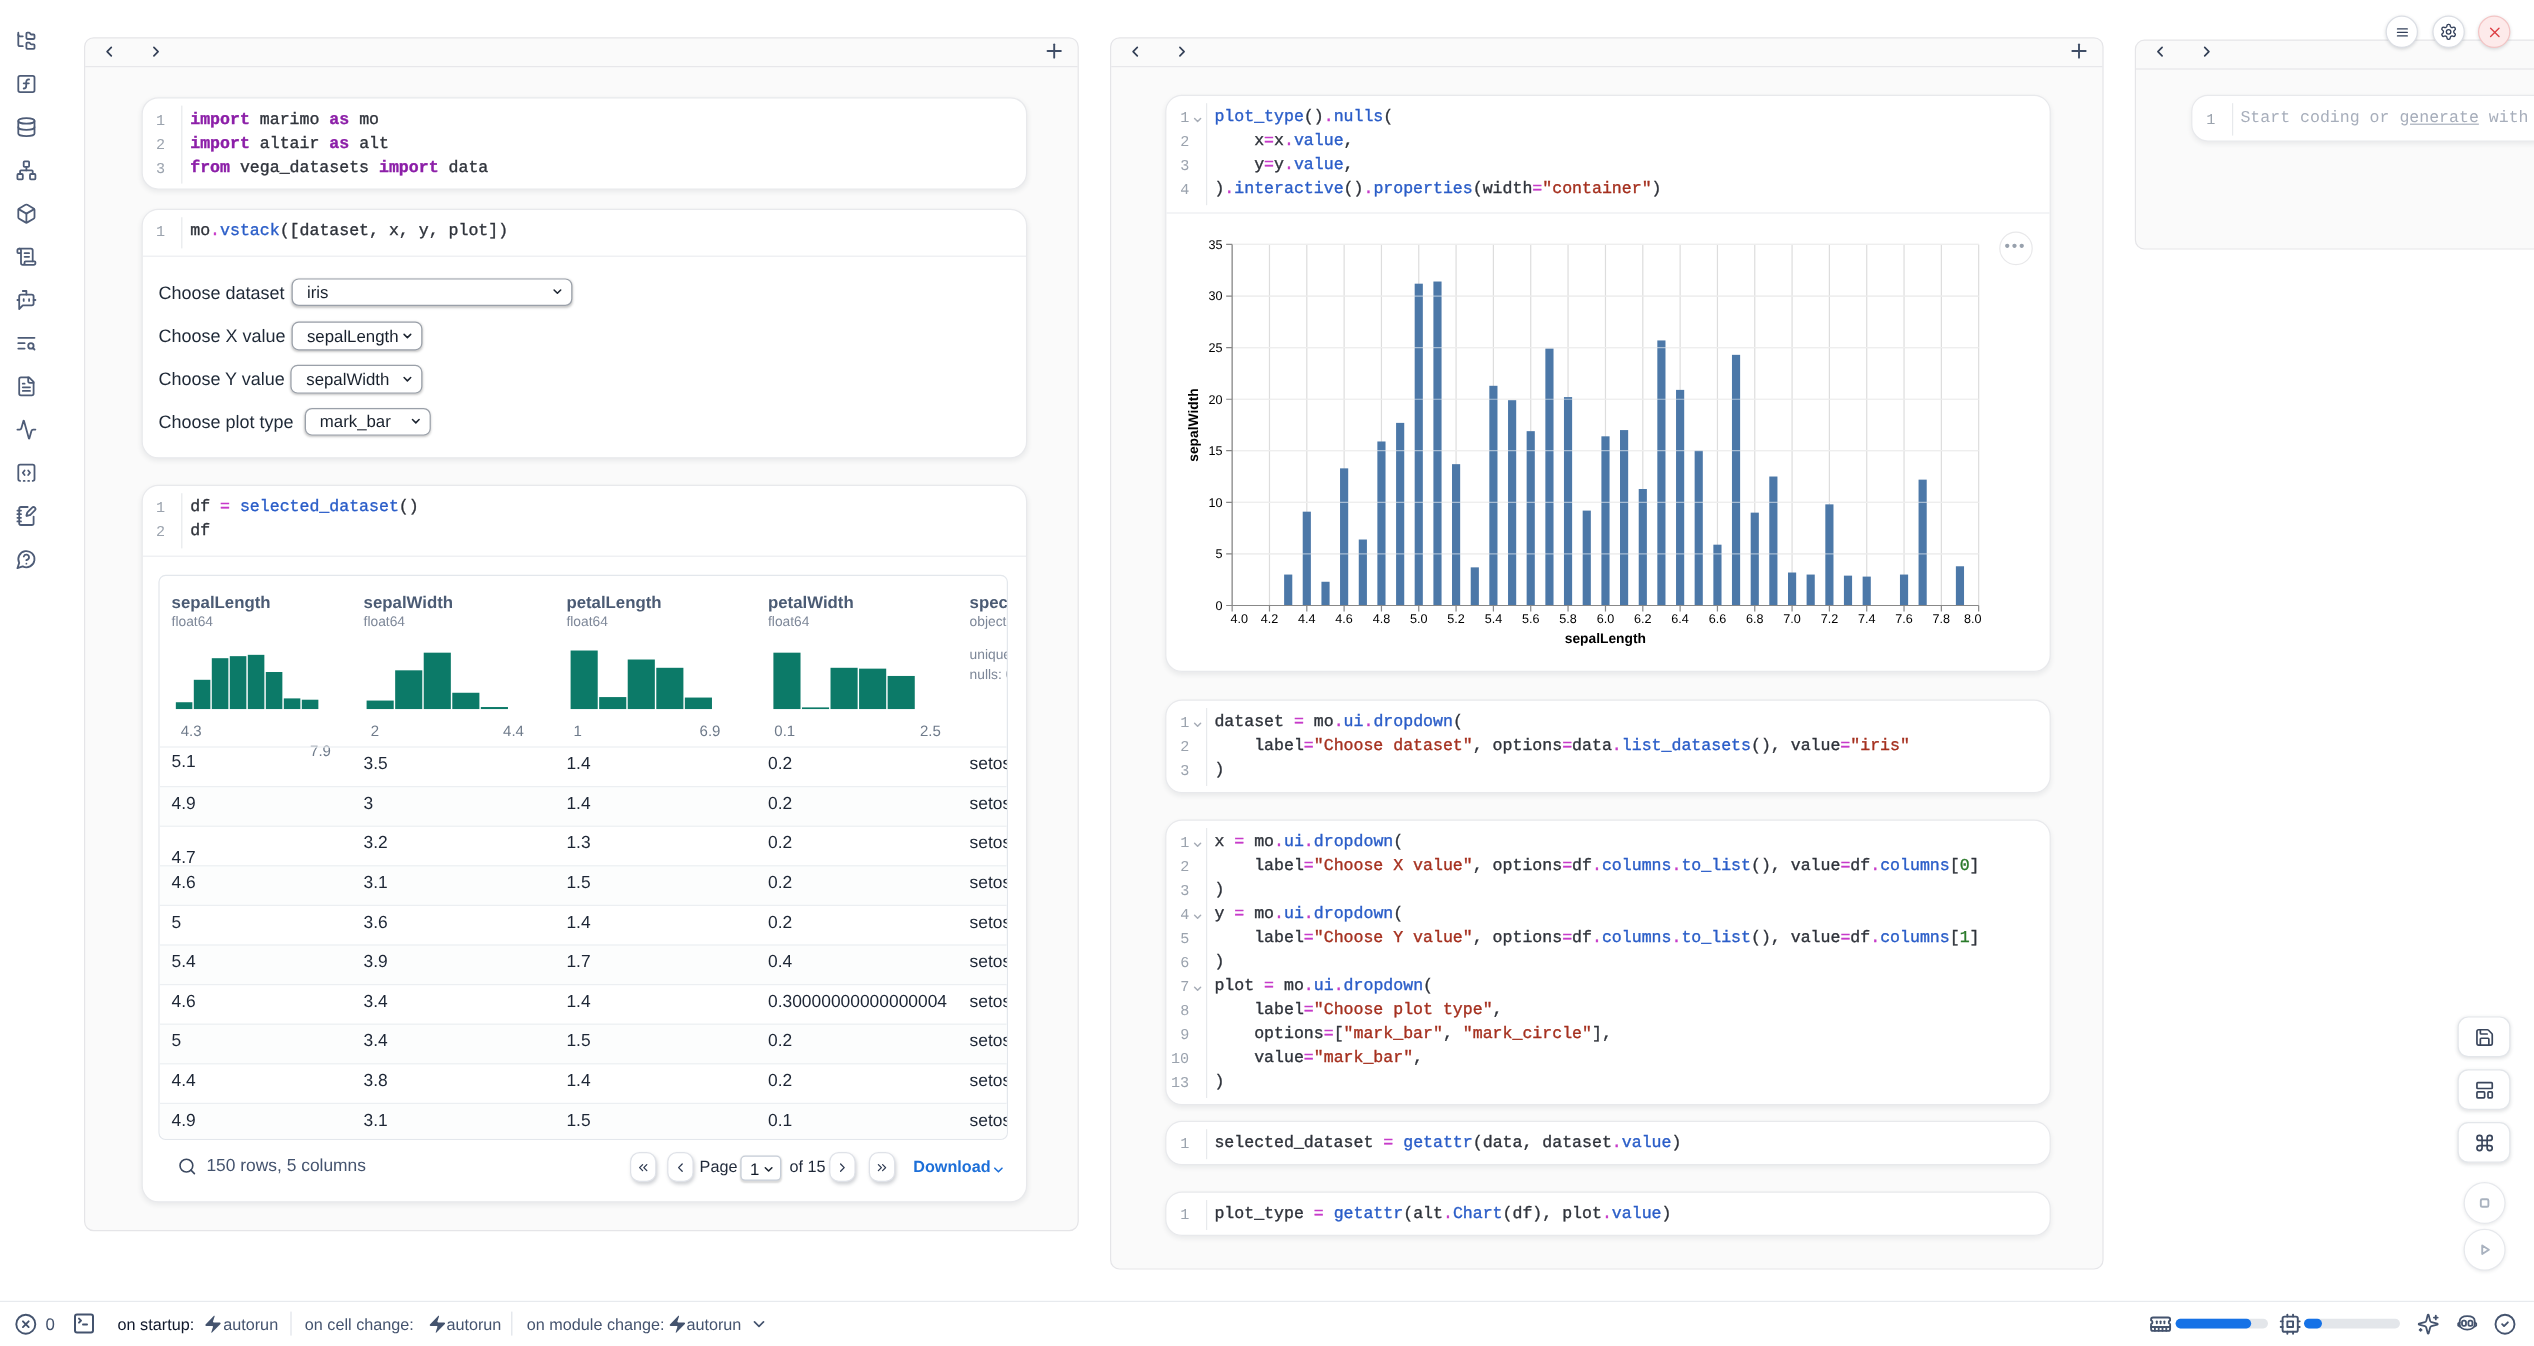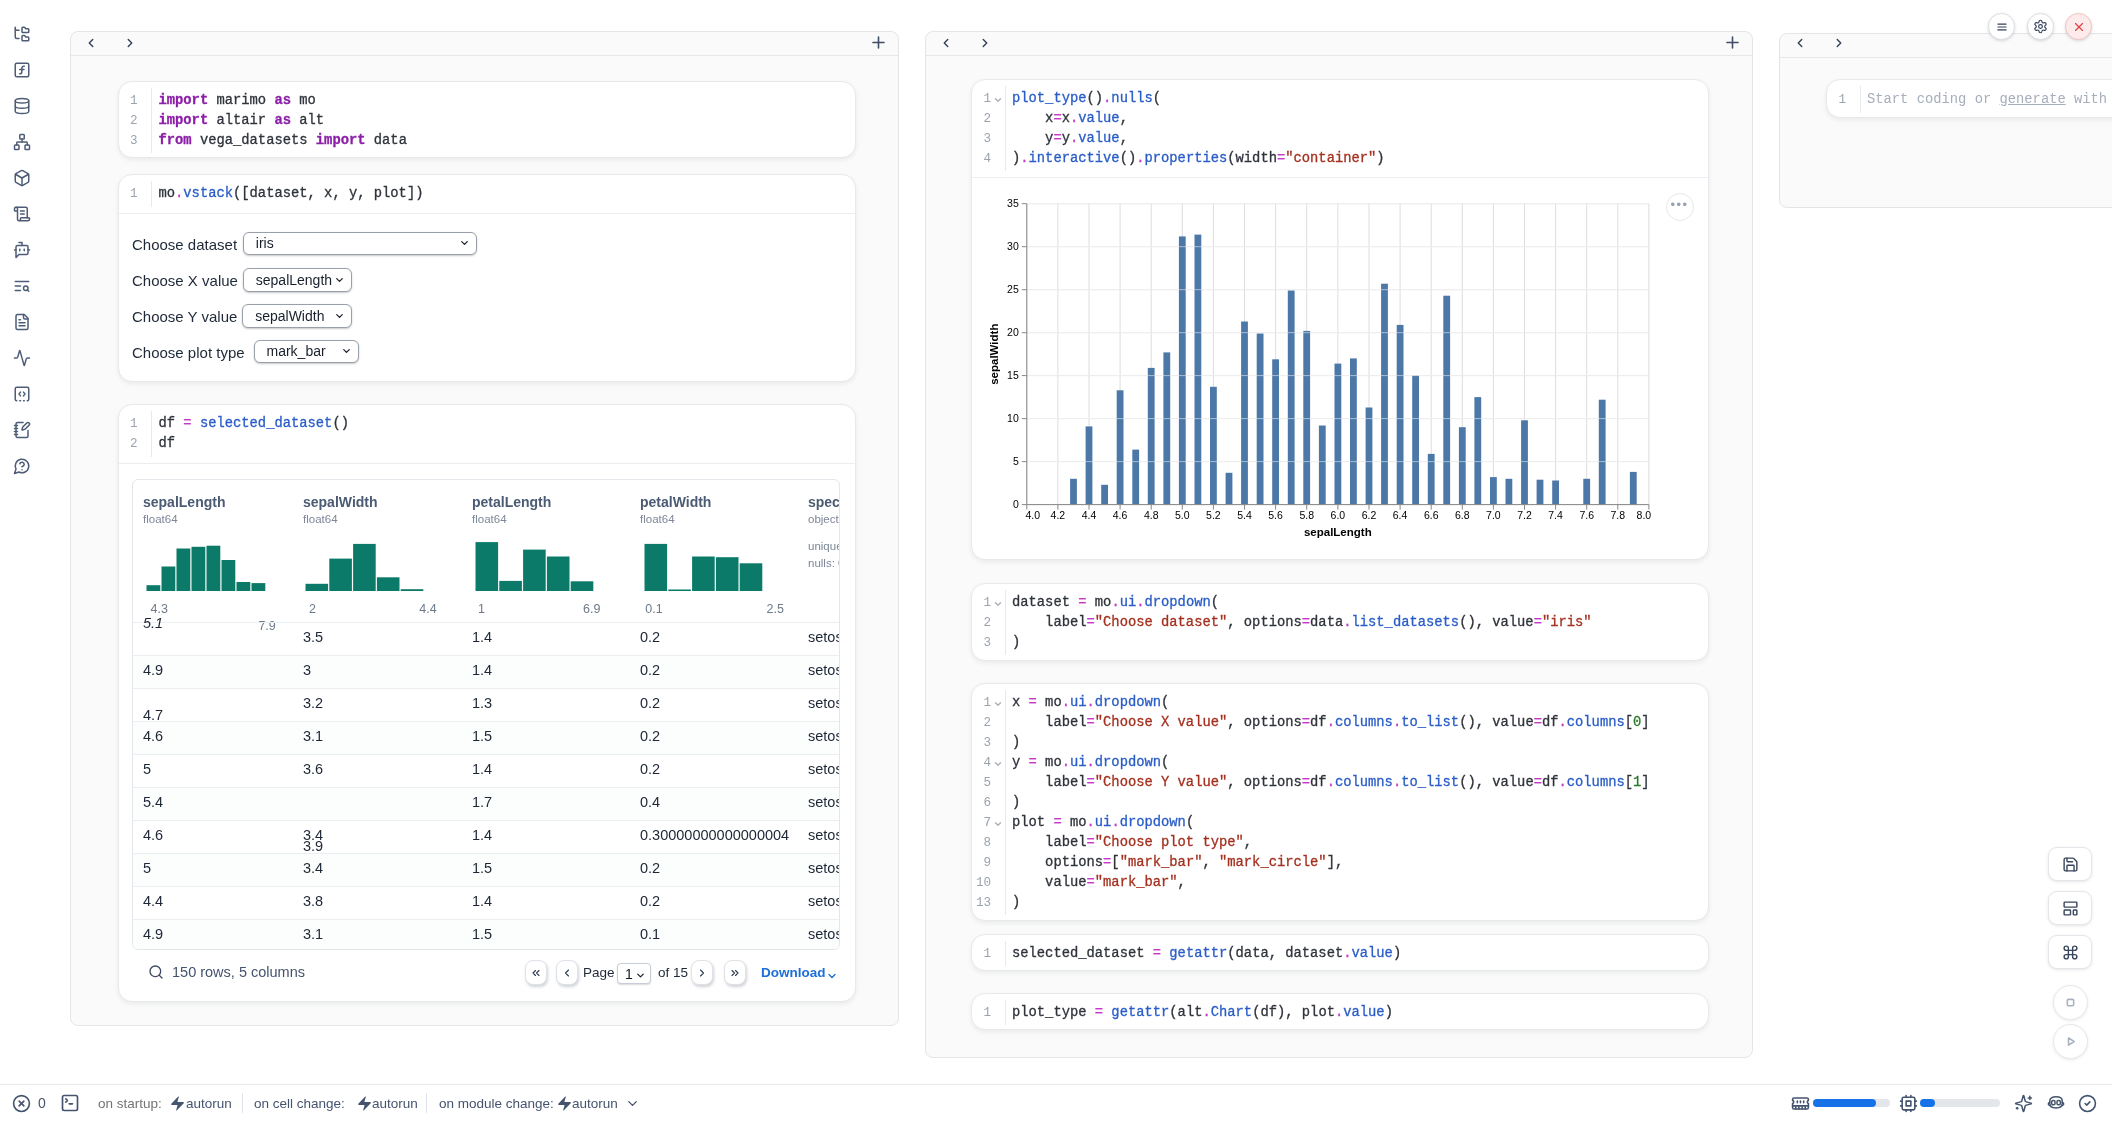--- a/index.html
+++ b/index.html
@@ -251,21 +251,21 @@
 <div class="abs" style="left:511px;top:59px;"><svg width="119.0" height="52">
         <rect x="0.5" y="4.9" width="22.6" height="47.1" fill="#0c7a68"></rect>
         <rect x="24.3" y="50.5" width="22.6" height="1.5" fill="#0c7a68"></rect>
         <rect x="48.1" y="17.5" width="22.6" height="34.5" fill="#0c7a68"></rect>
         <rect x="71.9" y="18.2" width="22.6" height="33.8" fill="#0c7a68"></rect>
         <rect x="95.7" y="24.3" width="22.6" height="27.7" fill="#0c7a68"></rect>
       </svg></div>
 <div class="abs trange" style="left:512.3px;top:122px;">0.1</div>
 <div class="abs trange" style="left:651px;top:122px;transform:translateX(-100%);">2.5</div>
 <div class="abs" style="left:0;right:0;top:141.5px;height:33px;border-top:1px solid #eceff2;"></div>
-<div class="abs tdata" style="left:10px;top:135px;font-style:italic;">5.1</div>
+<div class="abs tdata" style="left:10px;top:147px;">5.1</div>
 <div class="abs tdata" style="left:170px;top:148.5px;">3.5</div>
 <div class="abs tdata" style="left:339px;top:148.5px;">1.4</div>
 <div class="abs tdata" style="left:507px;top:148.5px;">0.2</div>
 <div class="abs tdata" style="left:675px;top:148.5px;">setosa</div>
 <div class="abs" style="left:0;right:0;top:174.5px;height:33px;background:#fcfdfd;border-top:1px solid #eceff2;"></div>
 <div class="abs tdata" style="left:10px;top:181.5px;">4.9</div>
 <div class="abs tdata" style="left:170px;top:181.5px;">3</div>
 <div class="abs tdata" style="left:339px;top:181.5px;">1.4</div>
 <div class="abs tdata" style="left:507px;top:181.5px;">0.2</div>
 <div class="abs tdata" style="left:675px;top:181.5px;">setosa</div>
@@ -282,21 +282,21 @@
 <div class="abs tdata" style="left:507px;top:247.5px;">0.2</div>
 <div class="abs tdata" style="left:675px;top:247.5px;">setosa</div>
 <div class="abs" style="left:0;right:0;top:273.5px;height:33px;border-top:1px solid #eceff2;"></div>
 <div class="abs tdata" style="left:10px;top:280.5px;">5</div>
 <div class="abs tdata" style="left:170px;top:280.5px;">3.6</div>
 <div class="abs tdata" style="left:339px;top:280.5px;">1.4</div>
 <div class="abs tdata" style="left:507px;top:280.5px;">0.2</div>
 <div class="abs tdata" style="left:675px;top:280.5px;">setosa</div>
 <div class="abs" style="left:0;right:0;top:306.5px;height:33px;background:#fcfdfd;border-top:1px solid #eceff2;"></div>
 <div class="abs tdata" style="left:10px;top:313.5px;">5.4</div>
-<div class="abs tdata" style="left:170px;top:313.5px;margin-top:44px;">3.9</div>
+<div class="abs tdata" style="left:170px;top:313.5px;">3.9</div>
 <div class="abs tdata" style="left:339px;top:313.5px;">1.7</div>
 <div class="abs tdata" style="left:507px;top:313.5px;">0.4</div>
 <div class="abs tdata" style="left:675px;top:313.5px;">setosa</div>
 <div class="abs" style="left:0;right:0;top:339.5px;height:33px;border-top:1px solid #eceff2;"></div>
 <div class="abs tdata" style="left:10px;top:346.5px;">4.6</div>
 <div class="abs tdata" style="left:170px;top:346.5px;">3.4</div>
 <div class="abs tdata" style="left:339px;top:346.5px;">1.4</div>
 <div class="abs tdata" style="left:507px;top:346.5px;">0.30000000000000004</div>
 <div class="abs tdata" style="left:675px;top:346.5px;">setosa</div>
 <div class="abs" style="left:0;right:0;top:372.5px;height:33px;background:#fcfdfd;border-top:1px solid #eceff2;"></div>
@@ -620,21 +620,21 @@
     </svg>
     <span style="font-size:14px;">0</span>
   </div>
 <div class="sitem" style="left:60px;">
     <svg viewBox="0 0 24 24" width="20" height="20" fill="none" stroke="#44536e" stroke-width="2.0" stroke-linecap="round" stroke-linejoin="round" style="">
       <path d="m7 11 2-2-2-2"></path>
       <path d="M11 13h4"></path>
       <rect x="3" y="3" width="18" height="18" rx="2"></rect>
     </svg>
   </div>
-<div class="abs" style="left:98px;top:1084px;height:38px;display:flex;align-items:center;font-size:13.5px;color:#737373;">on startup:</div>
+<div class="abs" style="left:98px;top:1084px;height:38px;display:flex;align-items:center;font-size:13.5px;color:#0f172a;">on startup:</div>
 <div class="abs" style="left:169px;top:1084px;height:38px;display:flex;align-items:center;">
     <svg viewBox="0 0 24 24" width="17" height="17" fill="#44536e" stroke="none">
       <path d="M4 14a1 1 0 0 1-.78-1.63l9.9-10.2a.5.5 0 0 1 .86.46l-1.92 6.02A1 1 0 0 0 13 10h7a1 1 0 0 1 .78 1.63l-9.9 10.2a.5.5 0 0 1-.86-.46l1.92-6.02A1 1 0 0 0 11 14z"></path>
     </svg>
   </div>
 <div class="abs" style="left:186px;top:1084px;height:38px;display:flex;align-items:center;font-size:13.5px;color:#44536e;">autorun</div>
 <div class="abs" style="left:242px;top:1093px;width:1px;height:20px;background:#dfe3e9;"></div>
 <div class="abs" style="left:254px;top:1084px;height:38px;display:flex;align-items:center;font-size:13.5px;color:#44536e;">on cell change:</div>
 <div class="abs" style="left:356px;top:1084px;height:38px;display:flex;align-items:center;">
     <svg viewBox="0 0 24 24" width="17" height="17" fill="#44536e" stroke="none">

